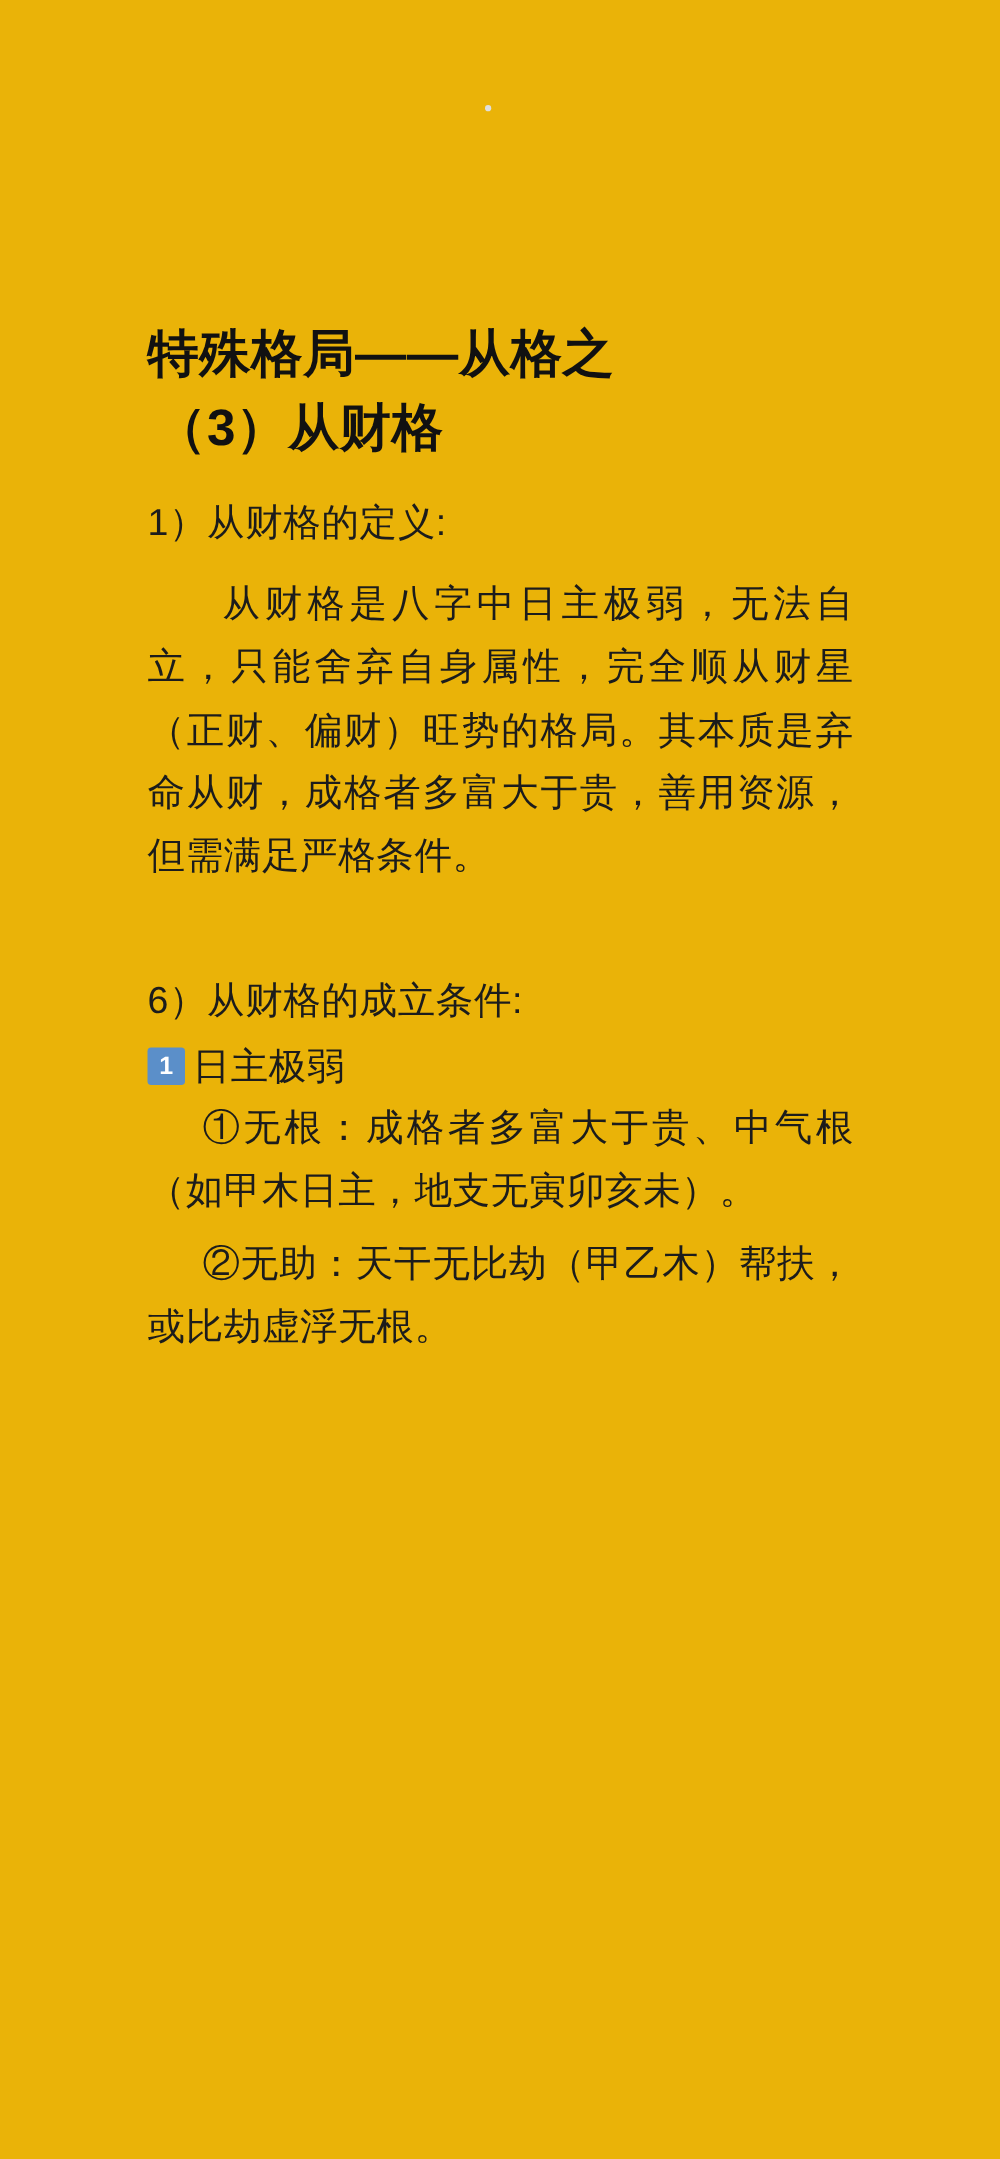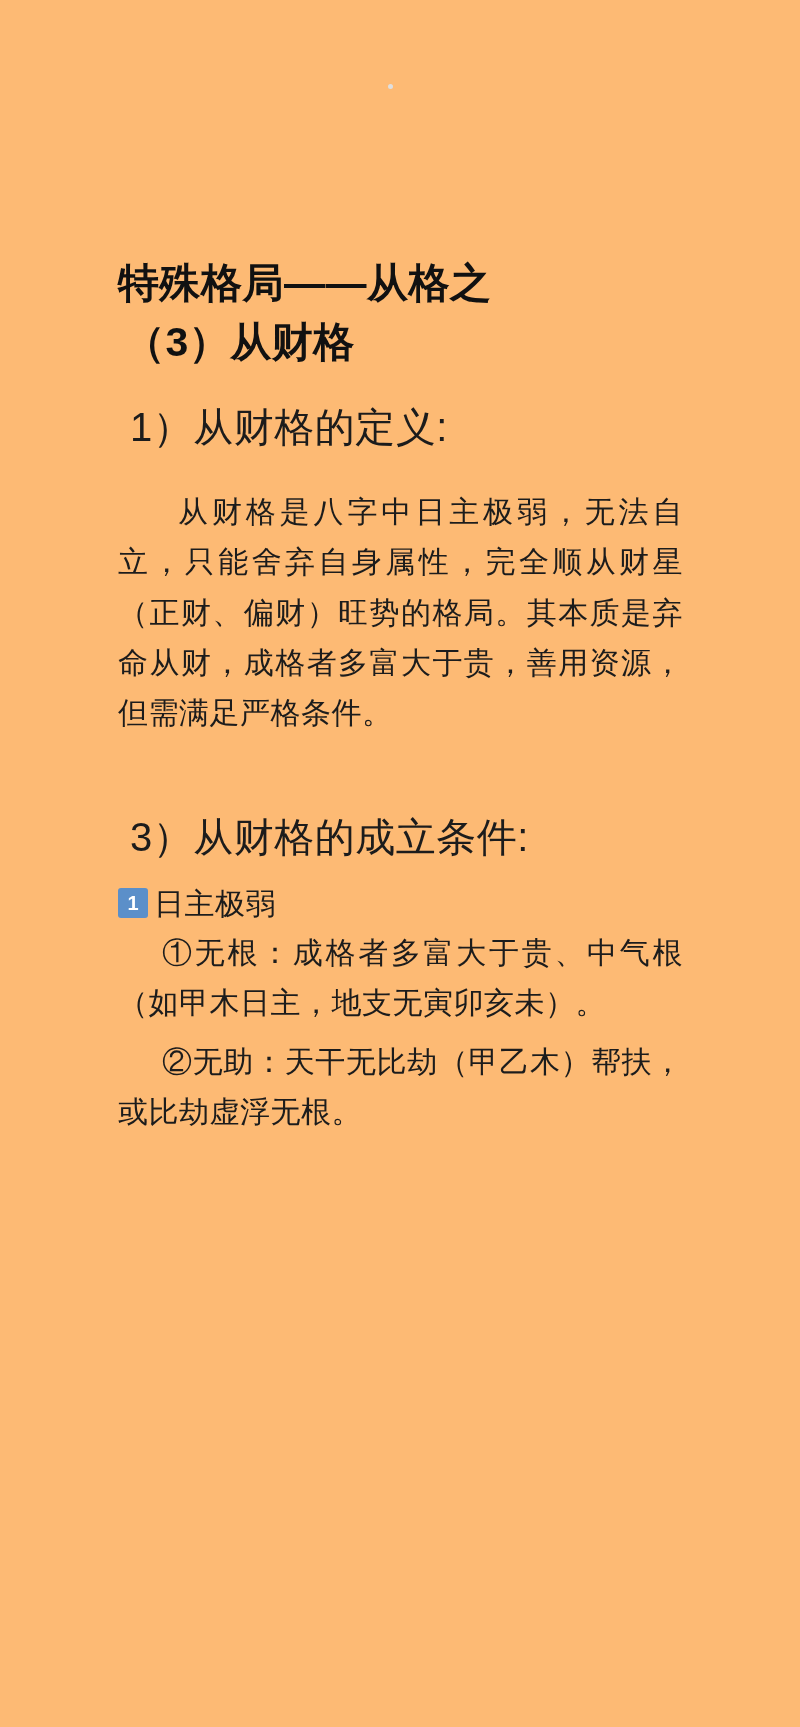--- a/index.html
+++ b/index.html
@@ -12,21 +12,21 @@
     height: 1727px;
     font-family: "Liberation Sans", sans-serif;
     color: #1a1a1a;
     -webkit-font-smoothing: antialiased;
   }
   .page {
     position: relative;
     width: 800px;
     height: 1727px;
     box-sizing: border-box;
-    background: #fdba74;
+    background: #eab308;
     overflow: hidden;
   }
   .content {
     position: absolute;
     left: 118px;
     top: 254px;
     width: 565px;
   }
   .doc-title {
     font-size: 41px;
@@ -44,23 +44,23 @@
     margin-top: 22px;
   }
   .para {
     font-size: 30px;
     line-height: 1.68;
     margin: 0;
     letter-spacing: 0.5px;
     color: #1c1c1c;
   }
   .heading-line {
-    font-size: 40px;
+    font-size: 30px;
     line-height: 1.6;
-    margin: 12px;
+    margin: 0;
     letter-spacing: 0.5px;
     color: #1c1c1c;
   }
   .para.indent {
     text-indent: 60px;
     text-align: justify;
     text-justify: inter-ideograph;
   }
   .gap-block {
     height: 44px;
@@ -129,21 +129,21 @@
 
     <div class="section">
       <p class="heading-line">1）从财格的定义:</p>
       <div class="spacer-16"></div>
       <p class="para indent">从财格是八字中日主极弱，无法自立，只能舍弃自身属性，完全顺从财星（正财、偏财）旺势的格局。其本质是弃命从财，成格者多富大于贵，善用资源，但需满足严格条件。</p>
     </div>
 
     <div class="gap-block"></div>
 
     <div class="section">
-      <p class="heading-line">3）从财格的成立条件:</p>
+      <p class="heading-line">6）从财格的成立条件:</p>
 
       <div class="numbered-row">
         <span class="num-badge">1</span>
         <span class="num-label">日主极弱</span>
       </div>
 
       <p class="sub-item">①无根：成格者多富大于贵、中气根（如甲木日主，地支无寅卯亥未）。</p>
       <div class="spacer-8"></div>
       <p class="sub-item">②无助：天干无比劫（甲乙木）帮扶，或比劫虚浮无根。</p>
       <div class="spacer-8"></div>

